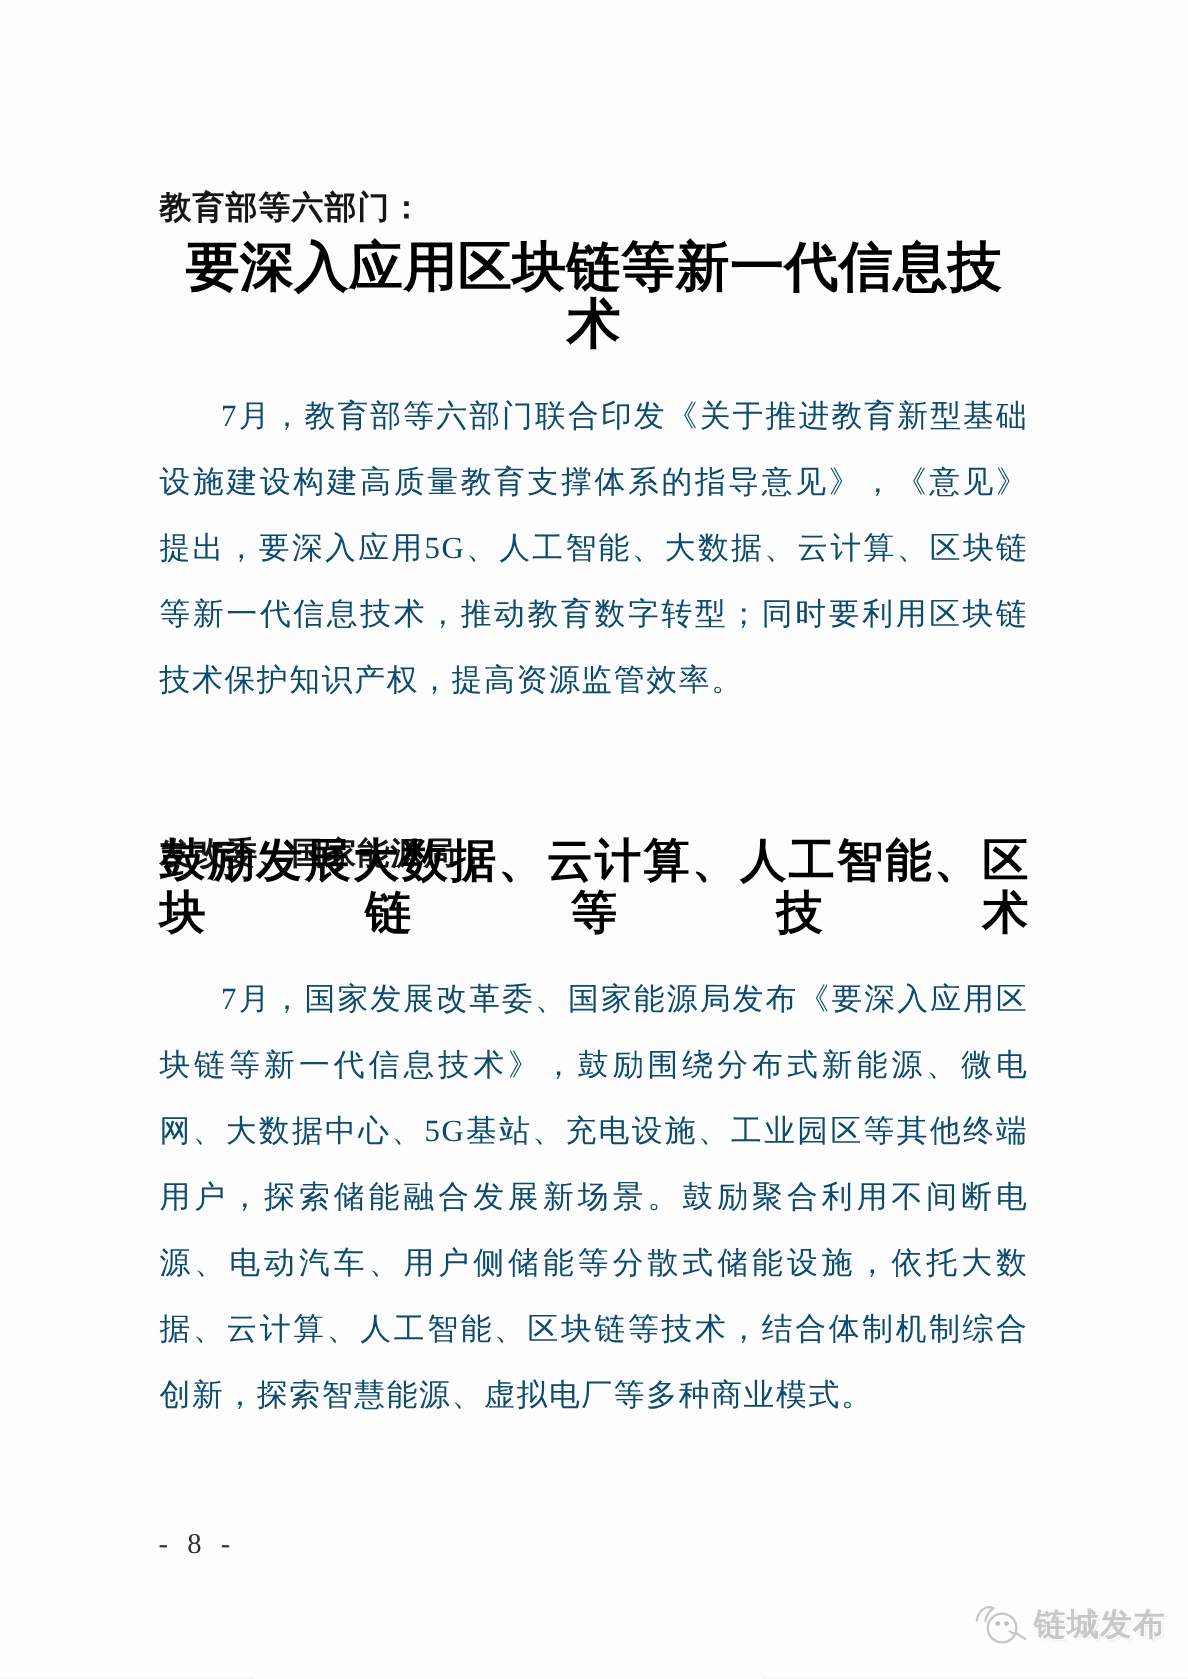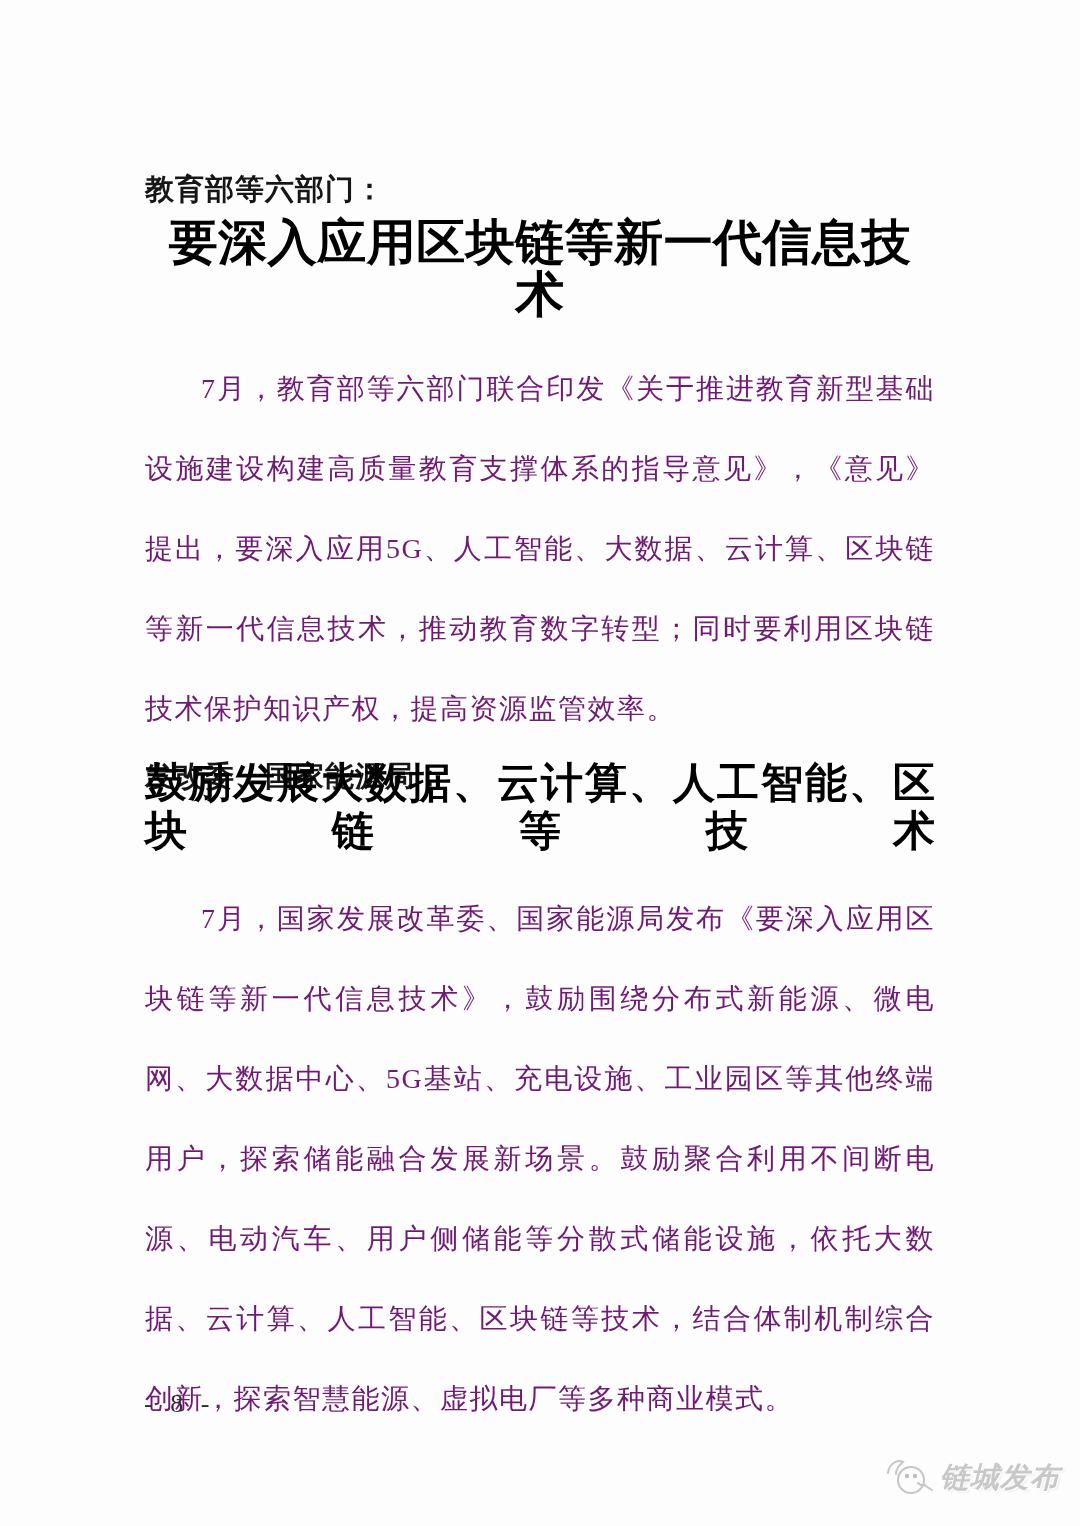--- a/index.html
+++ b/index.html
@@ -36,41 +36,40 @@
   }
   .t2{
     top:759px;
     font-size:42px;line-height:48px;
     letter-spacing:0;
     text-align:justify;
     text-align-last:justify;
   }
   .body-para{
     position:absolute;left:145px;width:790px;margin:0;
-    font-size:28px;line-height:80px;
+    font-size:28px;line-height:60px;
     letter-spacing:1.5px;
     text-align:justify;
     text-justify:inter-character;
     text-align-last:left;
     text-indent:2em;
-    color:#701a75;
+    color:#0c4a6e;
   }
   .p1{top:349px;}
   .p2{top:879px;}
   .pageno{
     position:absolute;left:144px;top:1388px;
     font-size:26px;line-height:32px;
     letter-spacing:4px;word-spacing:3px;
     color:#2e2e2e;
   }
   .watermark{
     position:absolute;left:884px;top:1456px;
     display:flex;align-items:center;gap:6px;
     user-select:none;
-    font-style:italic;
   }
   .wm-logo{display:inline-block;width:50px;height:42px;}
   .wm-text{
     font-family:"Liberation Sans","DejaVu Sans",sans-serif;
     font-weight:bold;
     font-size:29px;line-height:42px;
     color:#c8c8c8;
     letter-spacing:1px;
     text-shadow:1px 1px 0 #ffffff, 2px 2px 2px rgba(0,0,0,0.07);
   }

